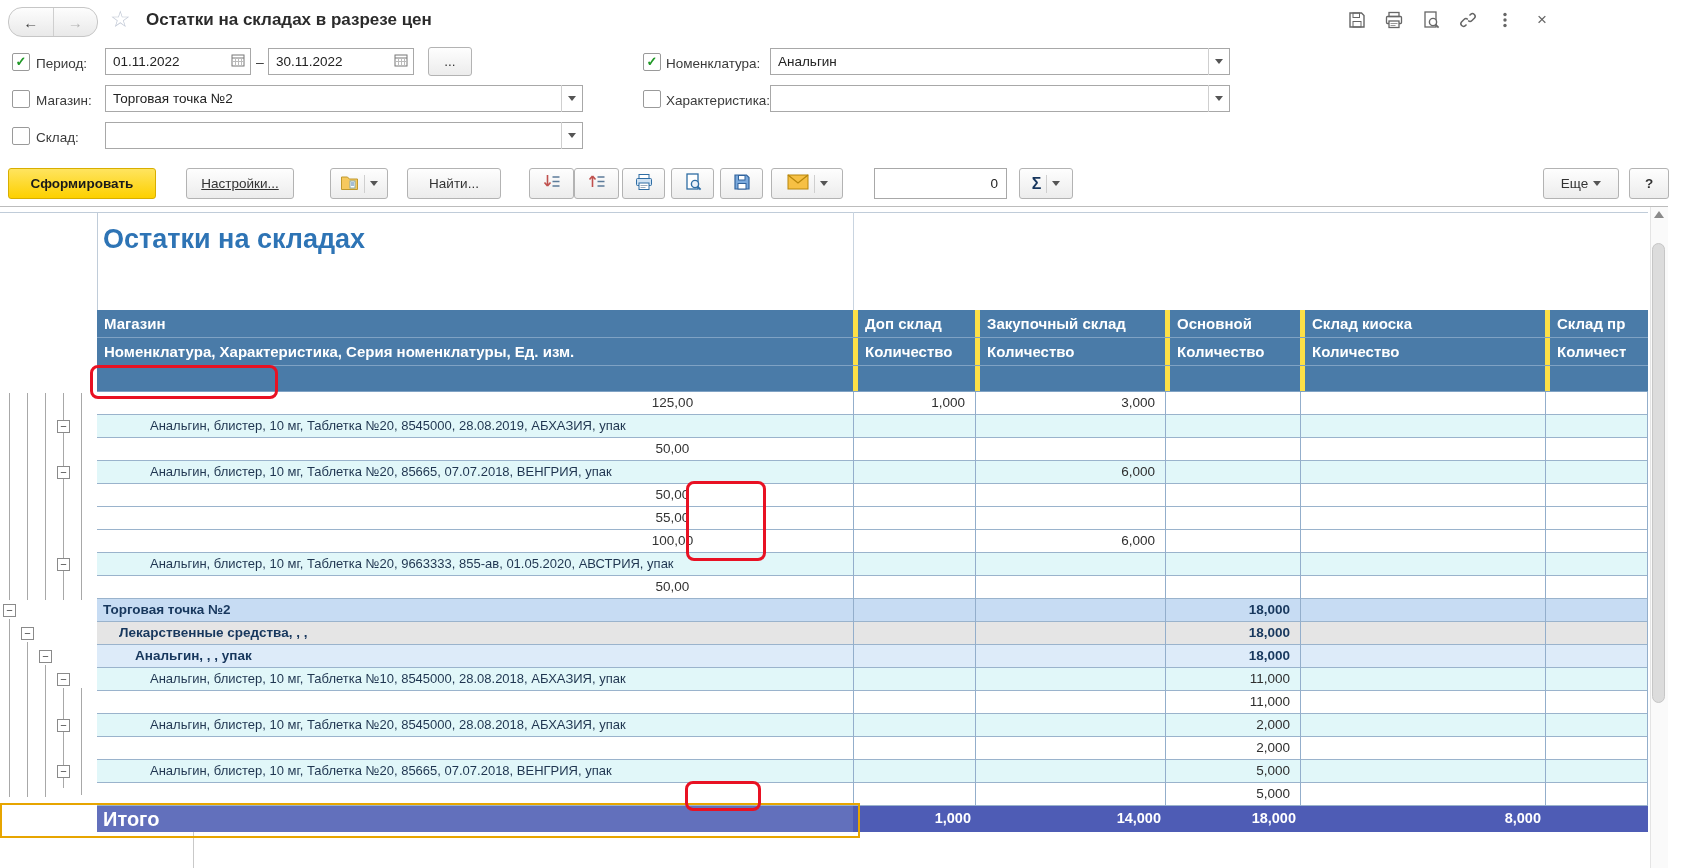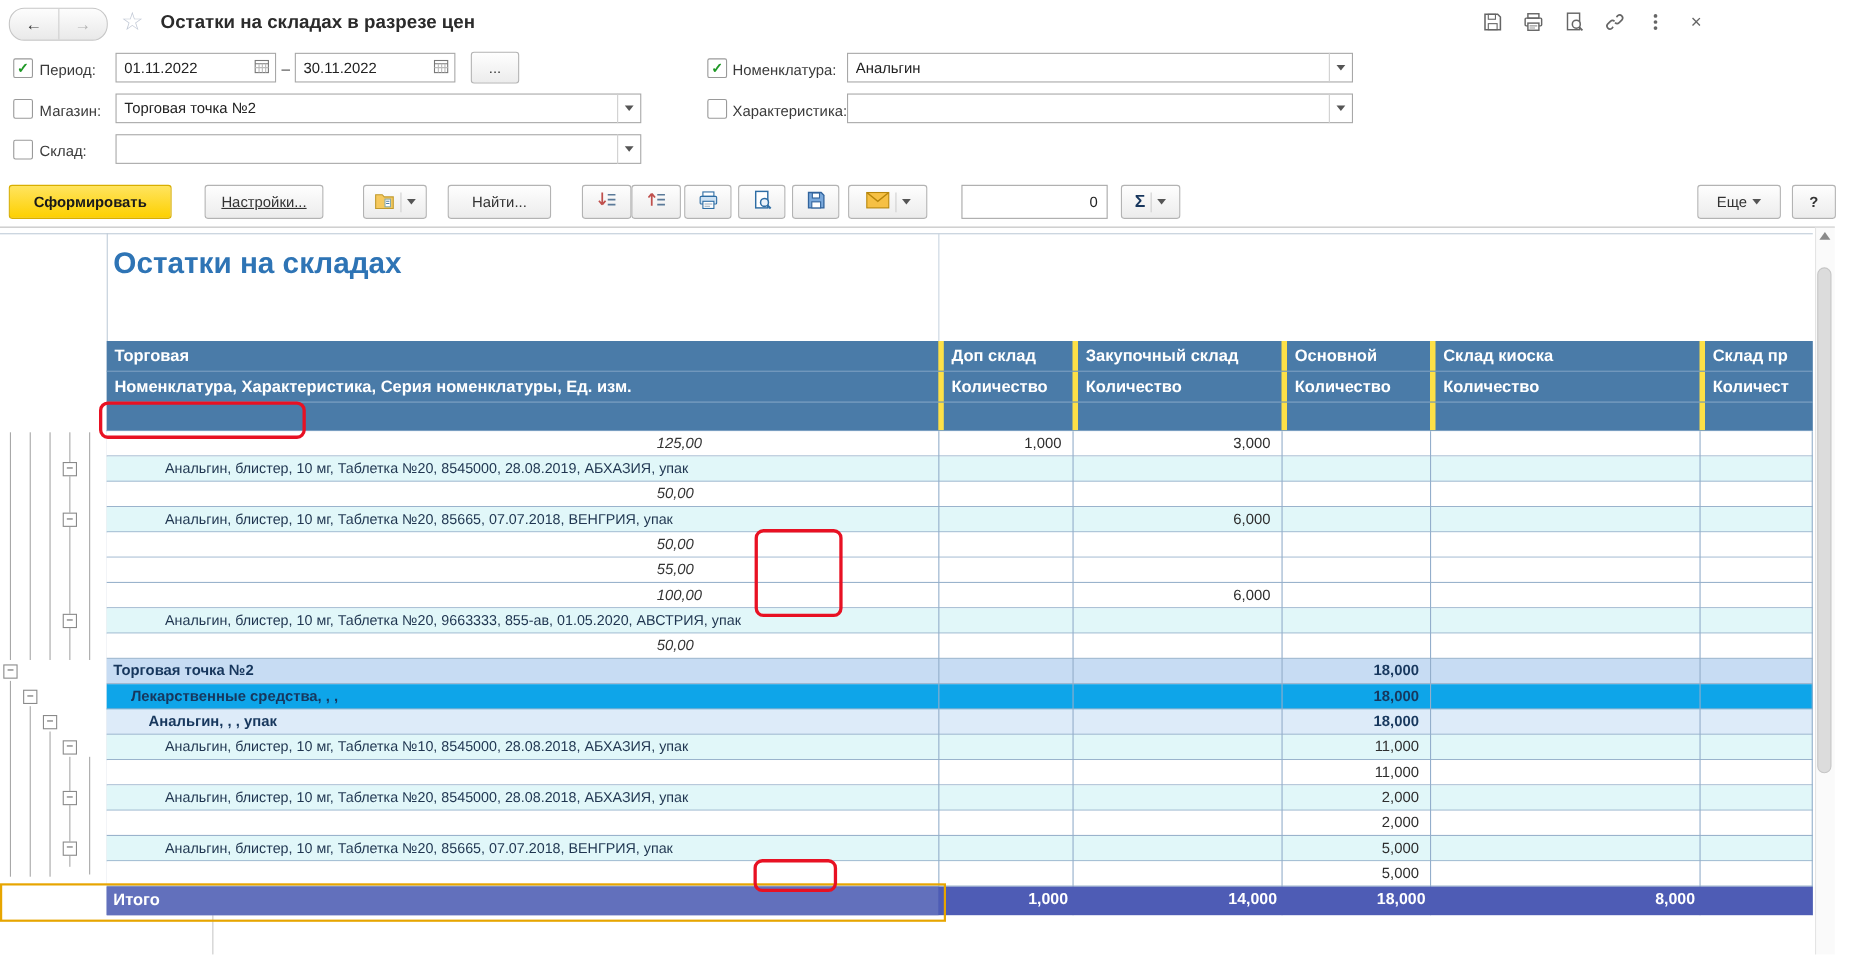--- a/index.html
+++ b/index.html
@@ -37,31 +37,31 @@
   .counter{justify-content:flex-end;padding-right:8px;}
   
   .rtitle{position:absolute;left:103px;top:224px;font-size:27px;font-weight:bold;color:#2e74b5;}
   .hrow{position:absolute;left:97px;width:1551px;background:#4a7ba8;box-sizing:border-box;border-bottom:1px solid #7fa2c4;}
   .hcell{position:absolute;top:0;bottom:0;color:#fff;font-weight:bold;font-size:15px;line-height:27px;
          padding-left:7px;box-sizing:border-box;border-left:5px solid #fde047;white-space:nowrap;overflow:hidden;}
   .hcell.mag{border-left:none;}
   .trow{position:absolute;left:97px;width:1551px;height:23px;box-sizing:border-box;border-bottom:1px solid #9ab3cc;}
   .t-series{background:#e1f7f9;}
   .t-price{background:#fff;}
-  .t-g1{background:#c7dcf3;} .t-g2{background:#0ea5e9;} .t-g3{background:#ddebf9;}
+  .t-g1{background:#c7dcf3;} .t-g2{background:#e5e5e5;} .t-g3{background:#ddebf9;}
   .trow span{position:absolute;top:3px;white-space:nowrap;}
   .stext{left:53px;font-size:13px;color:#1f3550;}
   .gtext{font-size:13.5px;font-weight:bold;color:#17375d;}
-  .price{left:500px;width:151px;text-align:left;font-size:13.5px;color:#333;font-style:italic;}
+  .price{left:500px;width:151px;text-align:center;font-size:13.5px;color:#333;}
   .num{text-align:right;font-size:13.5px;color:#2e2e2e;}
   .numb{font-weight:bold;color:#17375d;}
   .vline{position:absolute;width:1px;background:#93aecb;}
   .total-row{position:absolute;left:97px;top:806px;width:1551px;height:26px;background:#4e5cb5;}
   .tlabel{position:absolute;left:0;top:0;width:756px;height:26px;background:#6270bc;color:#fff;
-          font-weight:bold;font-size:15px;line-height:26px;padding-left:6px;box-sizing:border-box;}
+          font-weight:bold;font-size:20px;line-height:26px;padding-left:6px;box-sizing:border-box;}
   .tv{position:absolute;top:4px;color:#fff;font-weight:bold;font-size:14.5px;text-align:right;}
   .tline{position:absolute;width:1px;background:#a8a8a8;}
   .tbox{position:absolute;width:13px;height:13px;border:1px solid #8a8a8a;background:#fff;z-index:3;
         font-size:11px;line-height:11px;text-align:center;color:#444;box-sizing:border-box;}
   .redbox{position:absolute;border:3px solid #e81123;border-radius:8px;z-index:20;}
   .selbox{position:absolute;border:2px solid #e7a500;z-index:15;}
   
   .sbtrack{position:absolute;left:1650px;top:207px;width:17px;height:661px;background:#fafafa;border-left:1px solid #e4e4e4;}
   .sbarrow{position:absolute;left:1654px;top:211px;width:0;height:0;border-left:5px solid transparent;
            border-right:5px solid transparent;border-bottom:7px solid #8a8a8a;}
@@ -272,21 +272,21 @@
 
   <div class="abs" style="left:0;top:206px;width:1668px;height:1px;background:#bcbcbc;"></div>
   <div class="abs" style="left:0;top:212px;width:1648px;height:1px;background:#c0ccd9;"></div>
   <div class="abs" style="left:97px;top:212px;width:1px;height:594px;background:#c0ccd9;"></div>
   <div class="abs" style="left:853px;top:212px;width:1px;height:98px;background:#c9d4e0;"></div>
   <div class="abs" style="left:193px;top:832px;width:1px;height:36px;background:#c9c9c9;"></div>
 
   <div class="rtitle">Остатки на складах</div>
 
   <div class="hrow" id="hr1" style="top:310px;height:28px;">
-    <div class="hcell mag" style="left:0;width:756px;line-height:28px;">Торговая</div>
+    <div class="hcell mag" style="left:0;width:756px;line-height:28px;">Магазин</div>
   <div class="hcell" style="left: 756px; width: 122px; line-height: 28px;">Доп склад</div>
       <div class="hcell" style="left: 878px; width: 190px; line-height: 28px;">Закупочный склад</div>
       <div class="hcell" style="left: 1068px; width: 135px; line-height: 28px;">Основной</div>
       <div class="hcell" style="left: 1203px; width: 245px; line-height: 28px;">Склад киоска</div>
       <div class="hcell" style="left: 1448px; width: 127px; line-height: 28px;">Склад пр</div>
     </div>
   <div class="hrow" id="hr2" style="top:338px;height:28px;">
     <div class="hcell mag" style="left:0;width:756px;line-height:28px;">Номенклатура, Характеристика, Серия номенклатуры, Ед. изм.</div>
   <div class="hcell" style="left: 756px; width: 122px; line-height: 28px;">Количество</div>
       <div class="hcell" style="left: 878px; width: 190px; line-height: 28px;">Количество</div>

